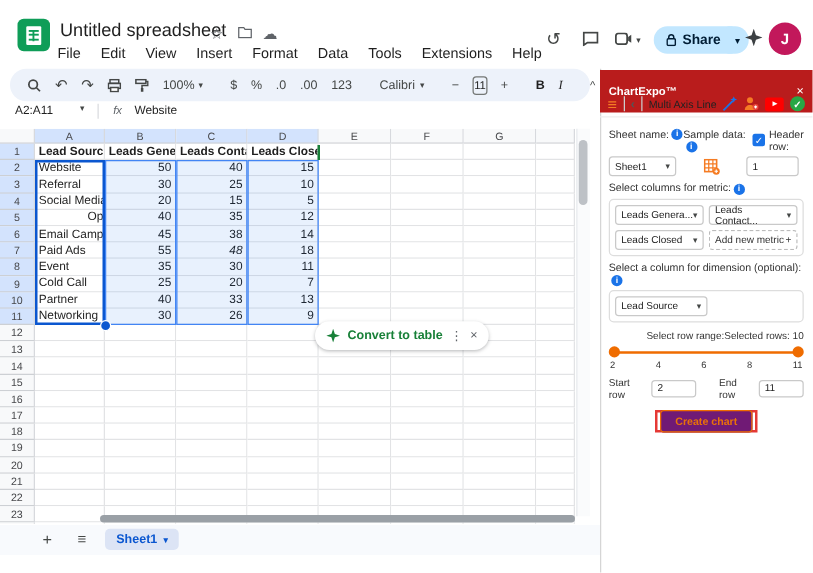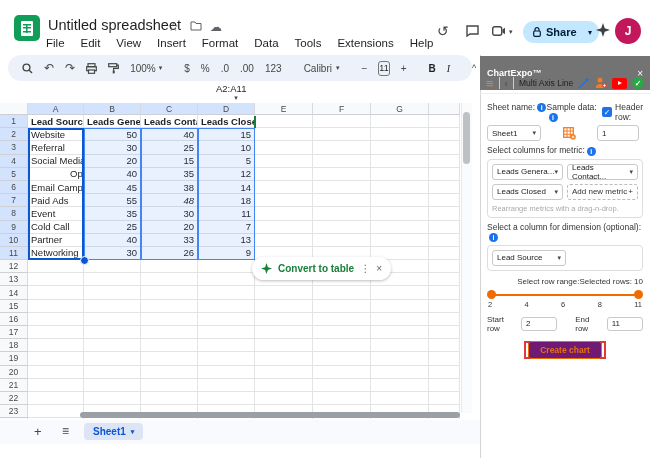--- a/index.html
+++ b/index.html
@@ -22,21 +22,21 @@
   #share-btn{left:523px;top:21px;height:22px;background:#c2e7ff;border-radius:11px 2px 2px 11px;padding:0 10px 0 10px;display:flex;align-items:center;gap:5px;font-size:11px;font-weight:bold;color:#001d35;}
   #share-drop{left:581px;top:21px;width:18px;height:22px;background:#c2e7ff;border-radius:2px 11px 11px 2px;display:flex;align-items:center;justify-content:center;font-size:8px;color:#001d35;}
   #avatar{left:613px;top:16px;width:26px;height:26px;border-radius:50%;background:#c2185b;color:#fff;font-size:12px;font-weight:bold;display:flex;align-items:center;justify-content:center;border:2px solid #fff;box-sizing:content-box;}
   
   #toolbar{left:8px;top:55px;width:464px;height:26px;background:#edf2fa;border-radius:13px;display:flex;align-items:center;gap:11px;padding:0 14px;box-sizing:border-box;font-size:10px;color:#444746;}
   #toolbar .tdiv{width:1px;height:14px;background:#c4c7c5;}
   #toolbar .ibtn{cursor:default;}
   #sizebox{width:18px;height:13px;border:1px solid #747775;border-radius:3px;display:flex;align-items:center;justify-content:center;font-size:9px;color:#1f1f1f;}
   .car{font-size:7px;color:#444746;}
   
-  #fbar{left:0;top:83px;width:472px;height:19px;display:flex;align-items:center;font-size:9.5px;color:#1f1f1f;flex-direction:column;}
+  #fbar{left:0;top:83px;width:472px;height:19px;display:flex;font-size:9.5px;color:#1f1f1f;}
   #namebox{margin-left:12px;width:52px;}
   #fx{font-style:italic;color:#5f6368;margin:0 10px 0 12px;font-size:9px;}
   .fdiv{width:1px;height:12px;background:#dadce0;margin-left:10px;}
   
   #grid{left:0;top:103px;width:460px;height:316px;overflow:hidden;}
   .grow{display:flex;}
   .gcell{box-sizing:border-box;border-right:1px solid #e2e3e5;border-bottom:1px solid #e2e3e5;font-size:9.5px;color:#1f1f1f;overflow:hidden;white-space:nowrap;flex:none;display:flex;align-items:center;padding:0 3px;background:#fff;}
   .ghead{background:#f8f9fa;justify-content:center;color:#47484b;font-size:8.5px;border-right:1px solid #d7d9dd;border-bottom:1px solid #cdd0d4;padding:0;}
   .hl{background:#d3e3fd;}
   .num{justify-content:flex-end;}
@@ -56,21 +56,21 @@
   #chip .mico{color:#5f6368;font-size:10px;}
   
   #bottombar{left:0;top:420px;width:650px;height:24px;background:#f8fafd;}
   #bb-plus{left:34px;top:424px;font-size:13px;color:#444746;}
   #bb-menu{left:62px;top:424px;font-size:12px;color:#444746;}
   #sheet-tab{left:84px;top:423px;height:17px;background:#dce4f5;border-radius:4px;display:flex;align-items:center;gap:5px;padding:0 9px;font-size:10px;font-weight:bold;color:#0b57d0;}
   #sum-pill{left:508px;top:423px;height:17px;background:#c9e7cd;border-radius:9px;display:flex;align-items:center;gap:4px;padding:0 9px;font-size:9.5px;font-weight:bold;color:#0d652d;}
   #bb-chev{left:620px;top:424px;font-size:11px;color:#5f6368;}
   
   #panel{left:480px;top:55px;width:170px;height:403px;background:#fff;border-left:1px solid #d5d5d5;box-sizing:border-box;}
-  #panel-header{left:480px;top:56px;width:170px;height:17px;background:#737373;display:flex;align-items:center;justify-content:space-between;padding:17px 7px;box-sizing:border-box;}
+  #panel-header{left:480px;top:56px;width:170px;height:17px;background:#b91c1c;display:flex;align-items:center;justify-content:space-between;padding:17px 7px;box-sizing:border-box;}
   #panel-header .t{color:#fff;font-size:9px;font-weight:bold;}
   #panel-header .x{color:#fff;font-size:10px;}
   #navrow{left:480px;top:73px;width:170px;height:21px;display:flex;align-items:center;gap:5px;padding:0 6px;box-sizing:border-box;border-bottom:1px solid #eee;}
   #navrow .burger{color:#f57c24;font-size:13px;font-weight:bold;}
   #navrow .nd{width:1px;height:12px;background:#ccc;}
   #navrow .bk{color:#555;font-size:10px;font-weight:bold;}
   #navrow .sel{flex:1;font-size:8.5px;color:#222;white-space:nowrap;overflow:hidden;}
   .yt{width:15px;height:11px;background:#f00;border-radius:2px;display:flex;align-items:center;justify-content:center;flex:none;}
   .yt:before{content:"";width:0;height:0;border-left:4px solid #fff;border-top:2.5px solid transparent;border-bottom:2.5px solid transparent;}
   .greenc{width:12px;height:12px;border-radius:50%;background:#28a745;display:flex;align-items:center;justify-content:center;color:#fff;font-size:8px;font-weight:bold;flex:none;}
@@ -600,21 +600,20 @@
         </span>
       <span class="selbox">
           <span>Leads Closed</span>
           <span class="car">▾</span>
         </span>
       <span class="addnew">
           <span>Add new metric</span>
           <span>+</span>
         </span>
     </div>
-    <div class="hint">Rearrange metrics with a drag-n-drop.</div>
   </div>
 
   <div class="sec"><span>Select a column for dimension (optional):</span><span class="info">i</span></div>
   <div class="groupbox">
     <span class="selbox" style="width:74px;">
         <span>Lead Source</span>
         <span class="car">▾</span>
       </span>
   </div>
 

